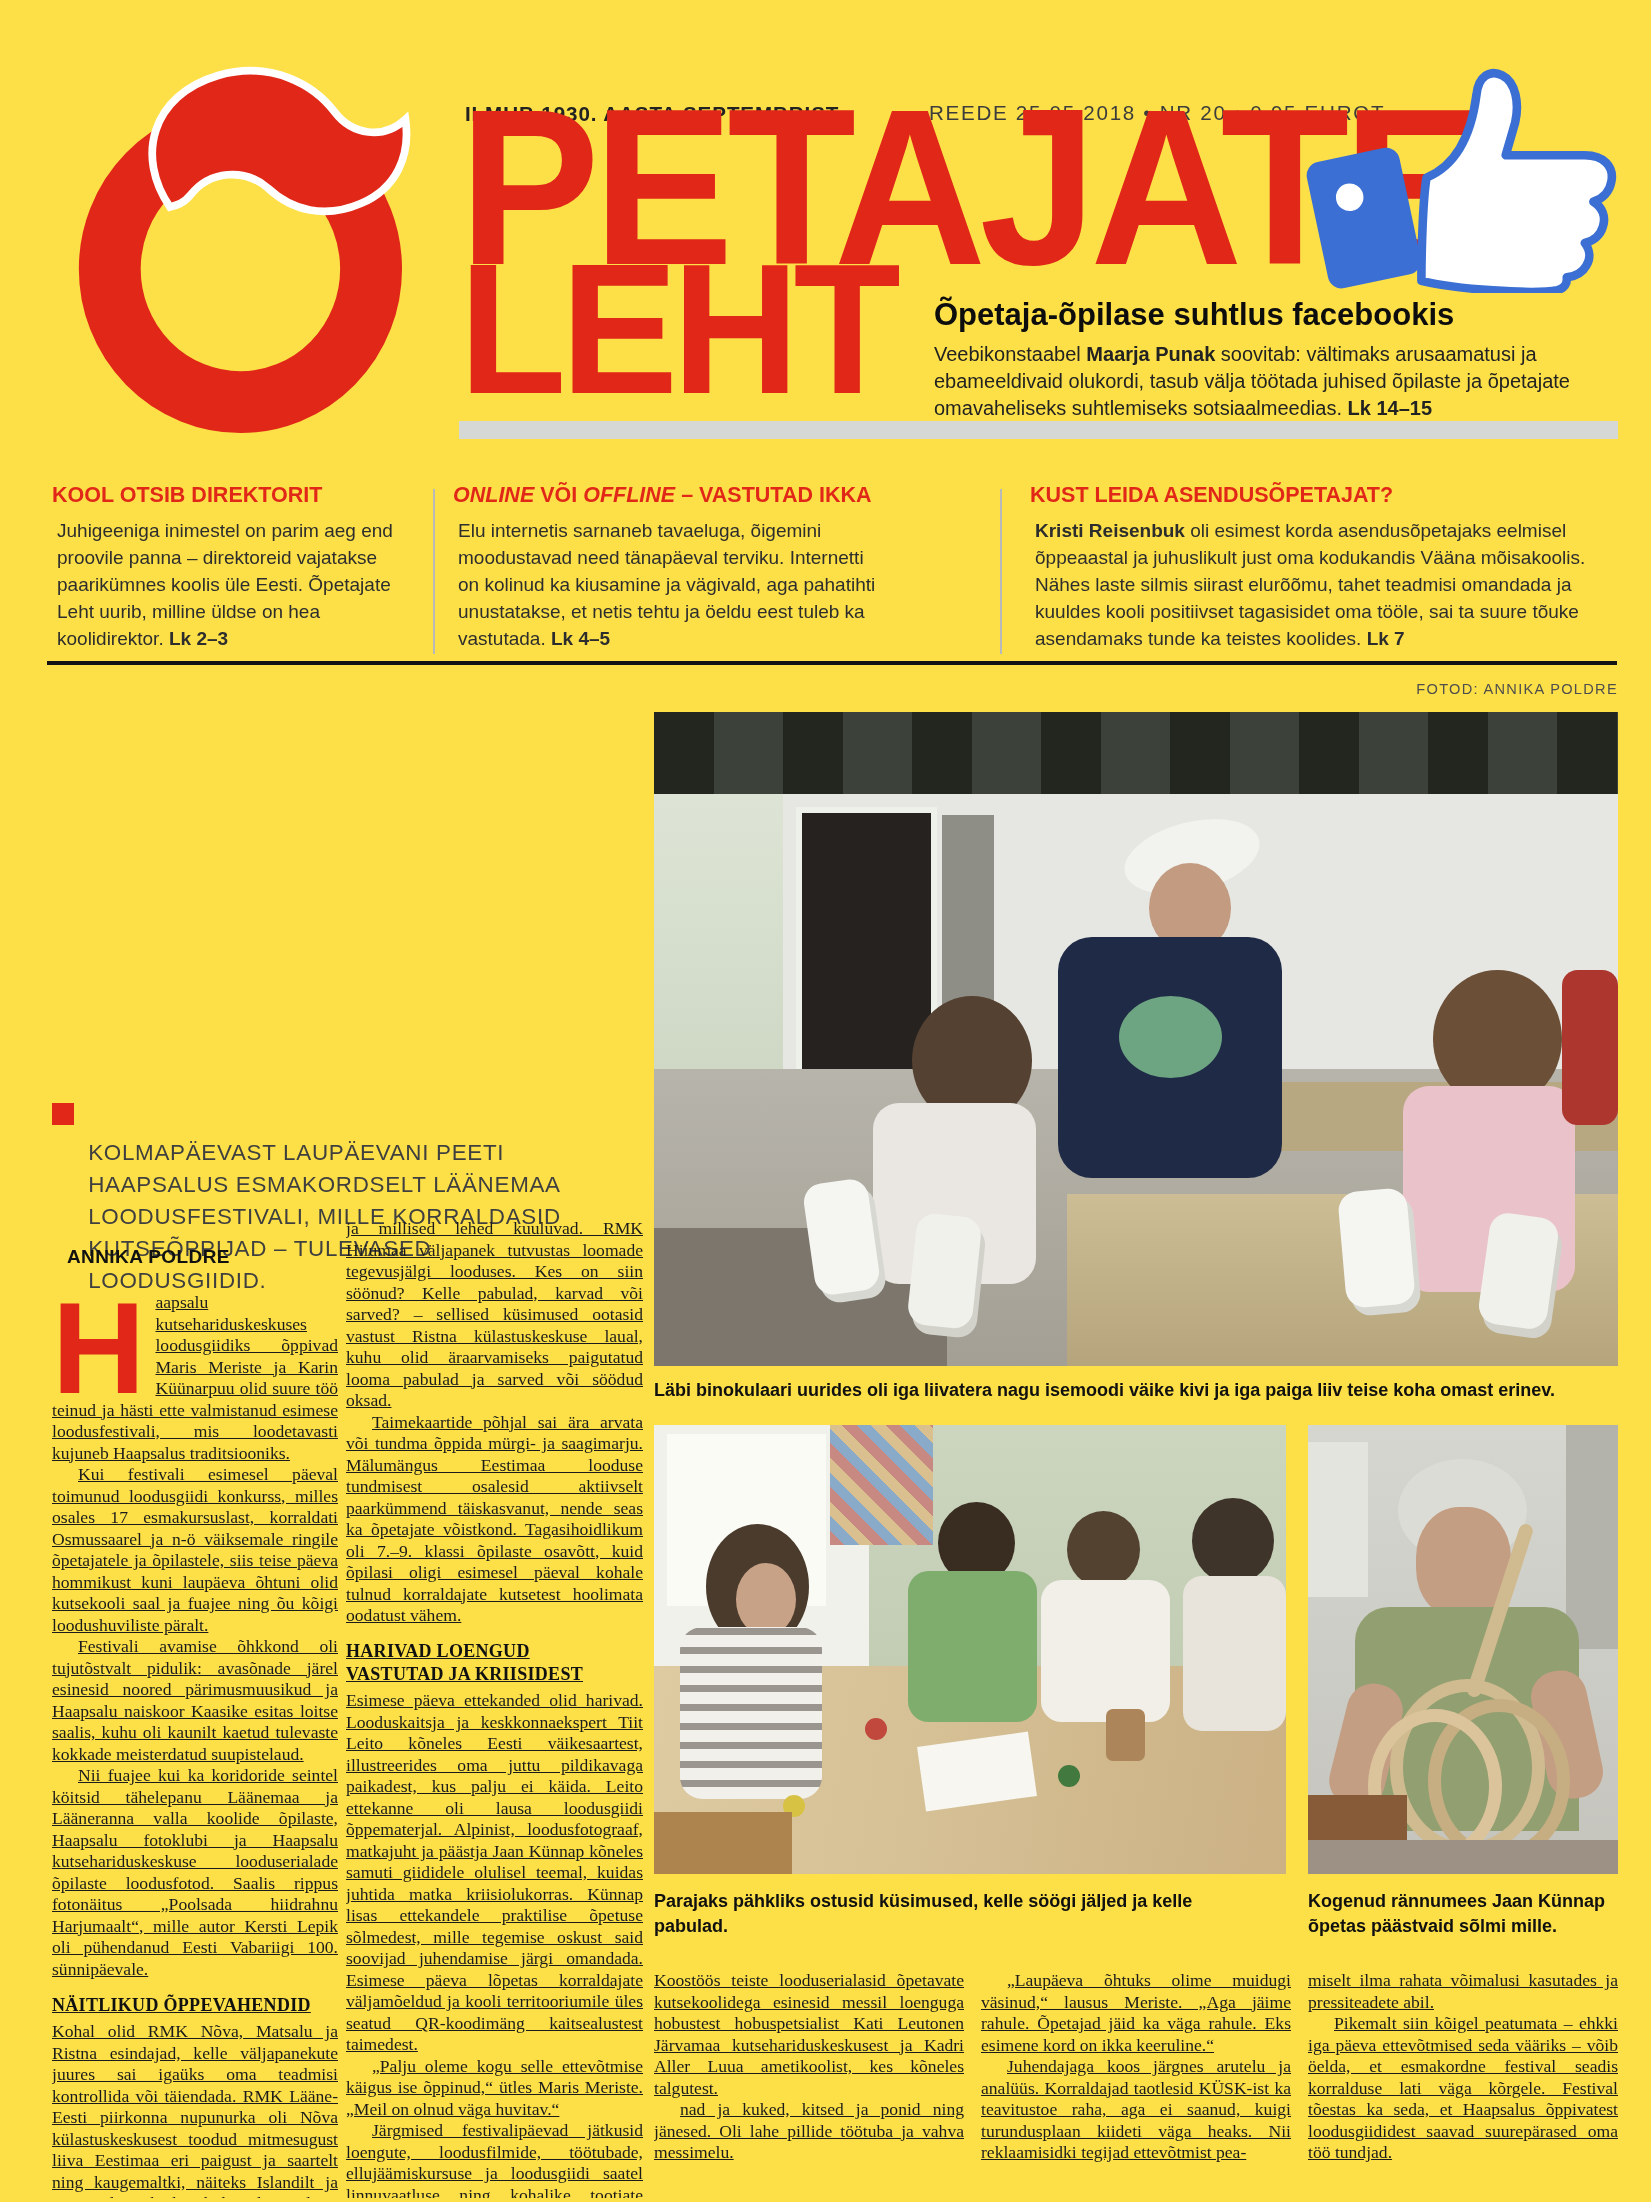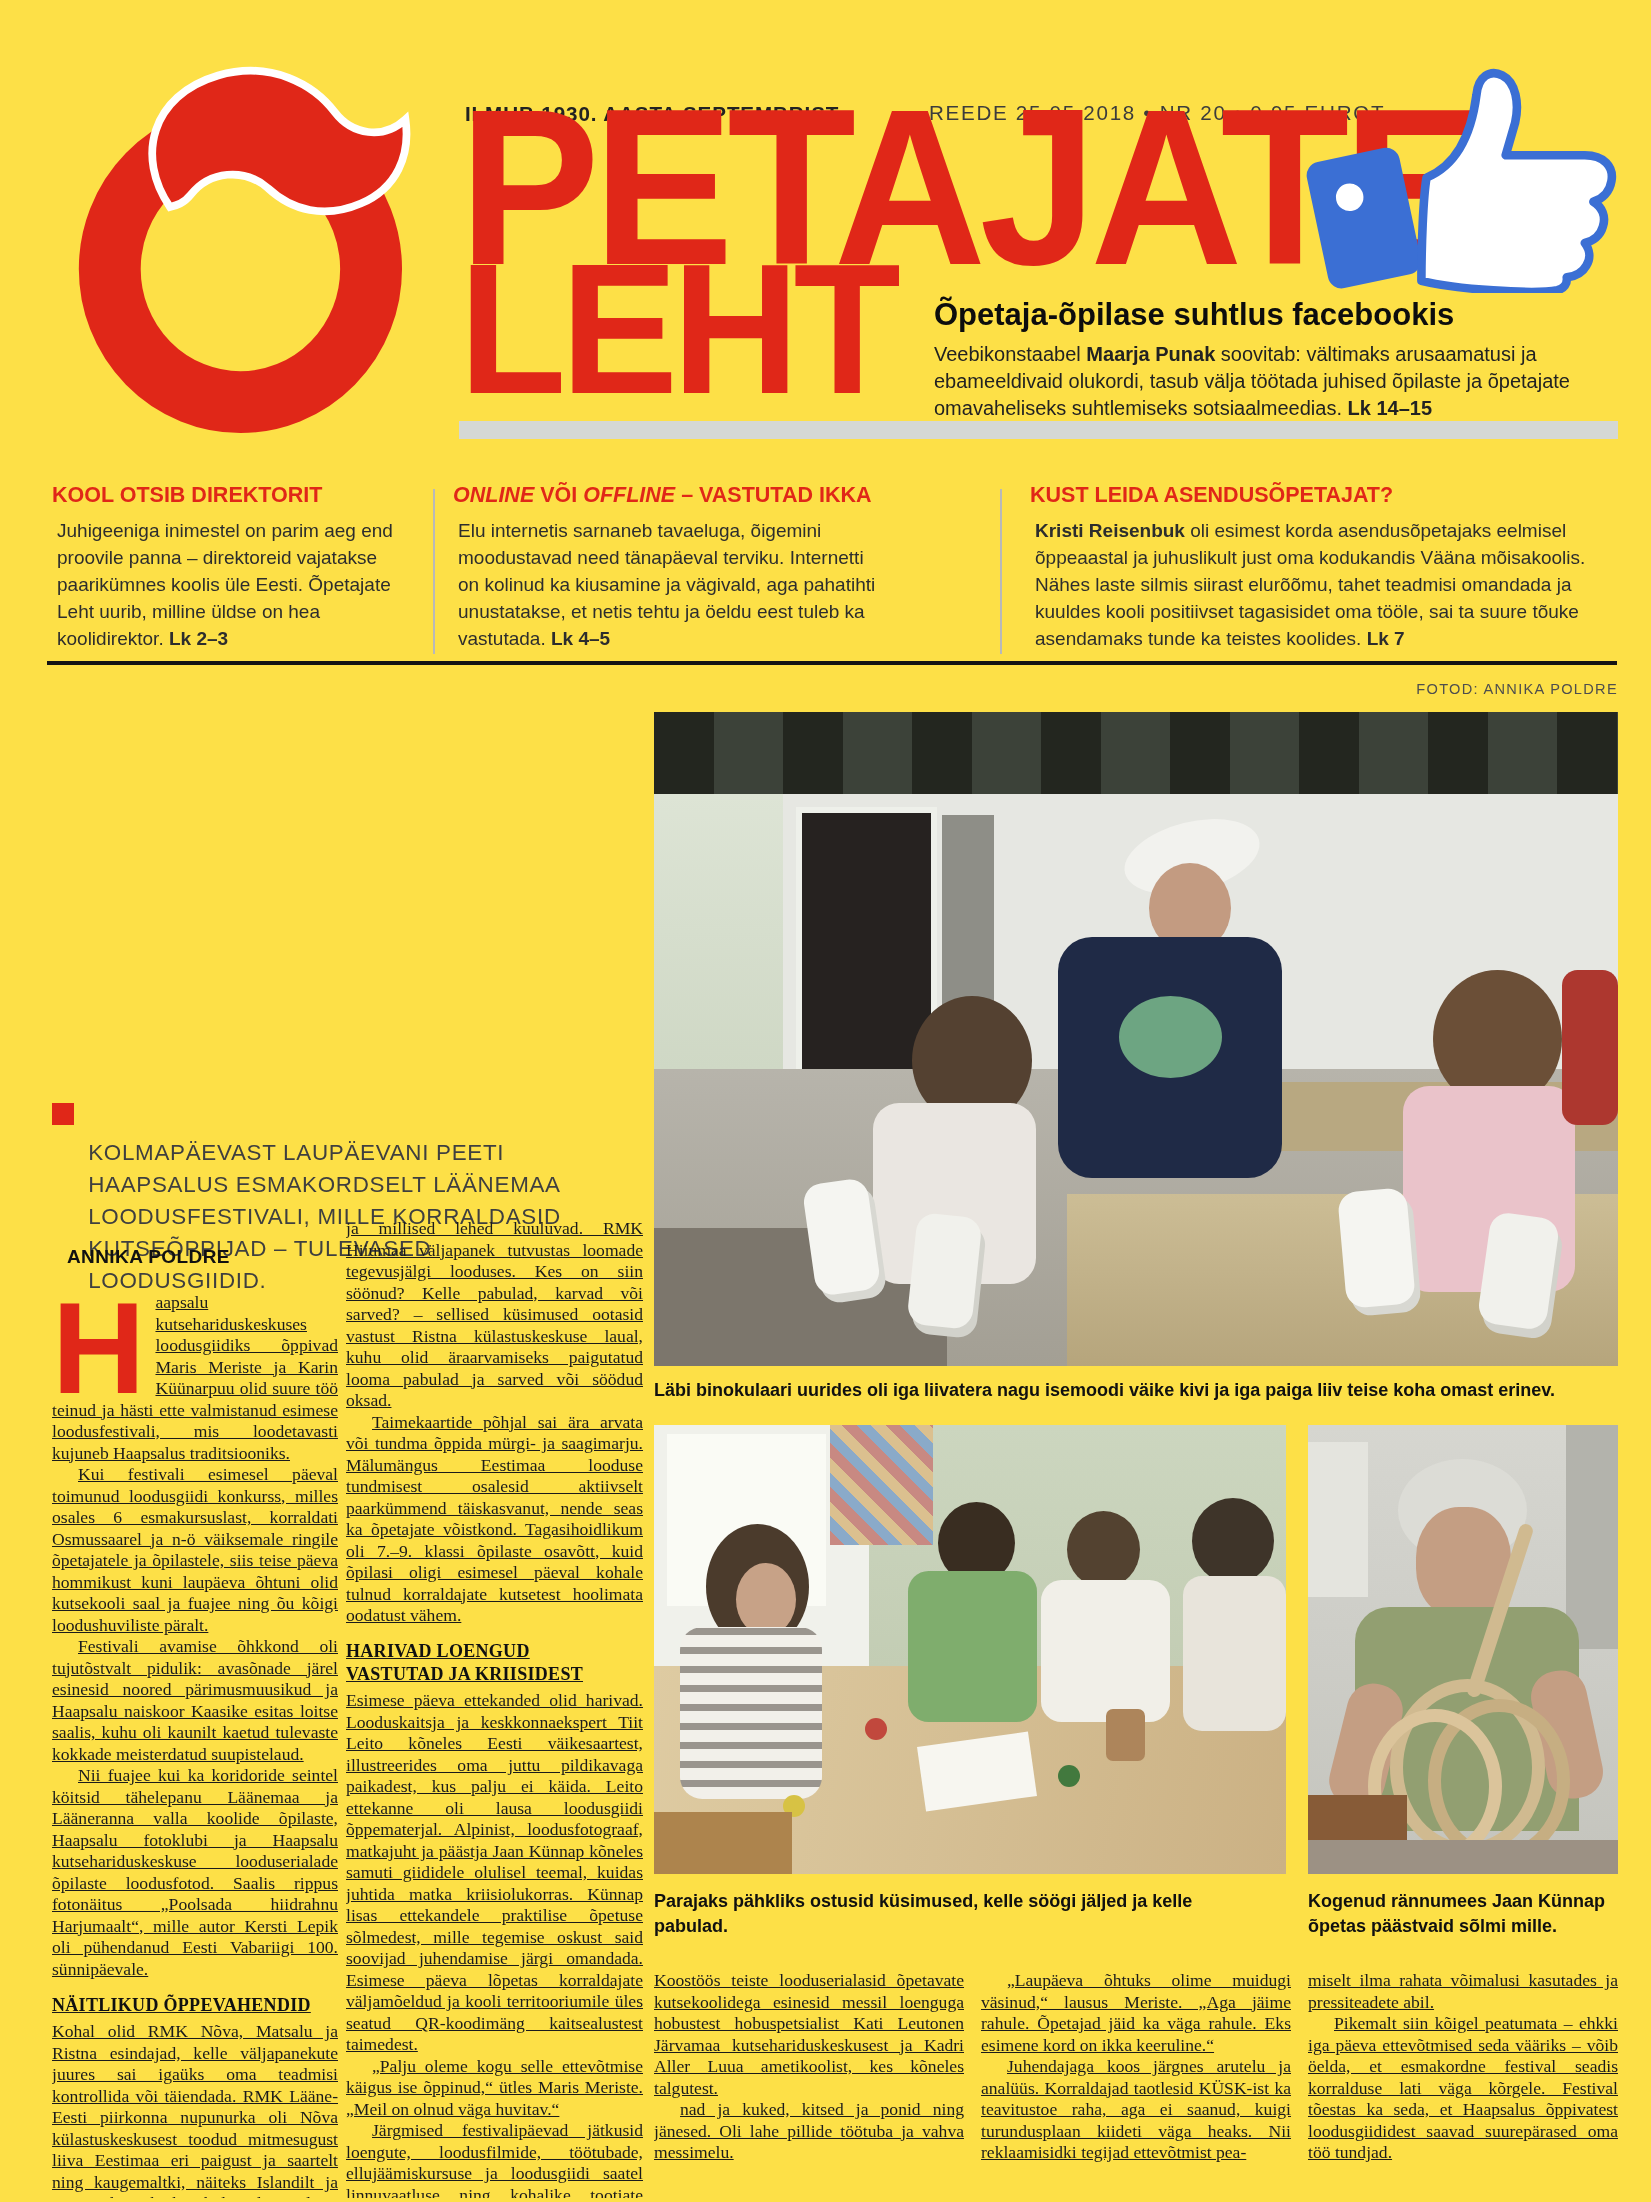--- a/index.html
+++ b/index.html
@@ -133,21 +133,21 @@
 
   <div id="lead" class="abs">
     <div class="sq"></div>
     <div class="lead-text">KOLMAPÄEVAST LAUPÄEVANI PEETI HAAPSALUS ESMAKORDSELT LÄÄNEMAA LOODUSFESTIVALI, MILLE KORRALDASID KUTSEÕPPIJAD – TULEVASED LOODUSGIIDID.</div>
   </div>
 
   <div id="byline" class="abs">ANNIKA POLDRE</div>
 
   <div id="col1" class="abs bodycol">
     <p><span class="dropcap">H</span><span>aapsalu kutsehariduskeskuses loodusgiidiks õppivad Maris Meriste ja Karin Küünarpuu olid suure töö teinud ja hästi ette valmistanud esimese loodusfestivali, mis loodetavasti kujuneb Haapsalus traditsiooniks.</span></p>
-    <p>Kui festivali esimesel päeval toimunud loodusgiidi konkurss, milles osales 6 esmakursuslast, korraldati Osmussaarel ja n-ö väiksemale ringile õpetajatele ja õpilastele, siis teise päeva hommikust kuni laupäeva õhtuni olid kutsekooli saal ja fuajee ning õu kõigi loodushuviliste päralt.</p>
+    <p>Kui festivali esimesel päeval toimunud loodusgiidi konkurss, milles osales 17 esmakursuslast, korraldati Osmussaarel ja n-ö väiksemale ringile õpetajatele ja õpilastele, siis teise päeva hommikust kuni laupäeva õhtuni olid kutsekooli saal ja fuajee ning õu kõigi loodushuviliste päralt.</p>
     <p>Festivali avamise õhkkond oli tujutõstvalt pidulik: avasõnade järel esinesid noored pärimusmuusikud ja Haapsalu naiskoor Kaasike esitas loitse saalis, kuhu oli kaunilt kaetud tulevaste kokkade meisterdatud suupistelaud.</p>
     <p>Nii fuajee kui ka koridoride seintel köitsid tähelepanu Läänemaa ja Lääneranna valla koolide õpilaste, Haapsalu fotoklubi ja Haapsalu kutsehariduskeskuse looduserialade õpilaste loodusfotod. Saalis rippus fotonäitus „Poolsada hiidrahnu Harjumaalt“, mille autor Kersti Lepik oli pühendanud Eesti Vabariigi 100. sünnipäevale.</p>
     <h4>NÄITLIKUD ÕPPEVAHENDID</h4>
     <p>Kohal olid RMK Nõva, Matsalu ja Ristna esindajad, kelle väljapanekute juures sai igaüks oma teadmisi kontrollida või täiendada. RMK Lääne-Eesti piirkonna nupunurka oli Nõva külastuskeskusest toodud mitmesugust liiva Eestimaa eri paigust ja saartelt ning kaugemaltki, näiteks Islandilt ja Vanuatult. Läbi binokulaaride vaadates avanes liiva väga erinev ja põnev struktuur ning vorm.</p>
 
   </div>
 
   <div id="col2" class="abs bodycol">
     <p>ja millised lehed kuuluvad. RMK Hiiumaa väljapanek tutvustas loomade tegevusjälgi looduses. Kes on siin söönud? Kelle pabulad, karvad või sarved? – sellised küsimused ootasid vastust Ristna külastuskeskuse laual, kuhu olid äraarvamiseks paigutatud looma pabulad ja sarved või söödud oksad.</p>
     <p>Taimekaartide põhjal sai ära arvata või tundma õppida mürgi- ja saagimarju. Mälumängus Eestimaa looduse tundmisest osalesid aktiivselt paarkümmend täiskasvanut, nende seas ka õpetajate võistkond. Tagasihoidlikum oli 7.–9. klassi õpilaste osavõtt, kuid õpilasi oligi esimesel päeval kohale tulnud korraldajate kutsetest hoolimata oodatust vähem.</p>

